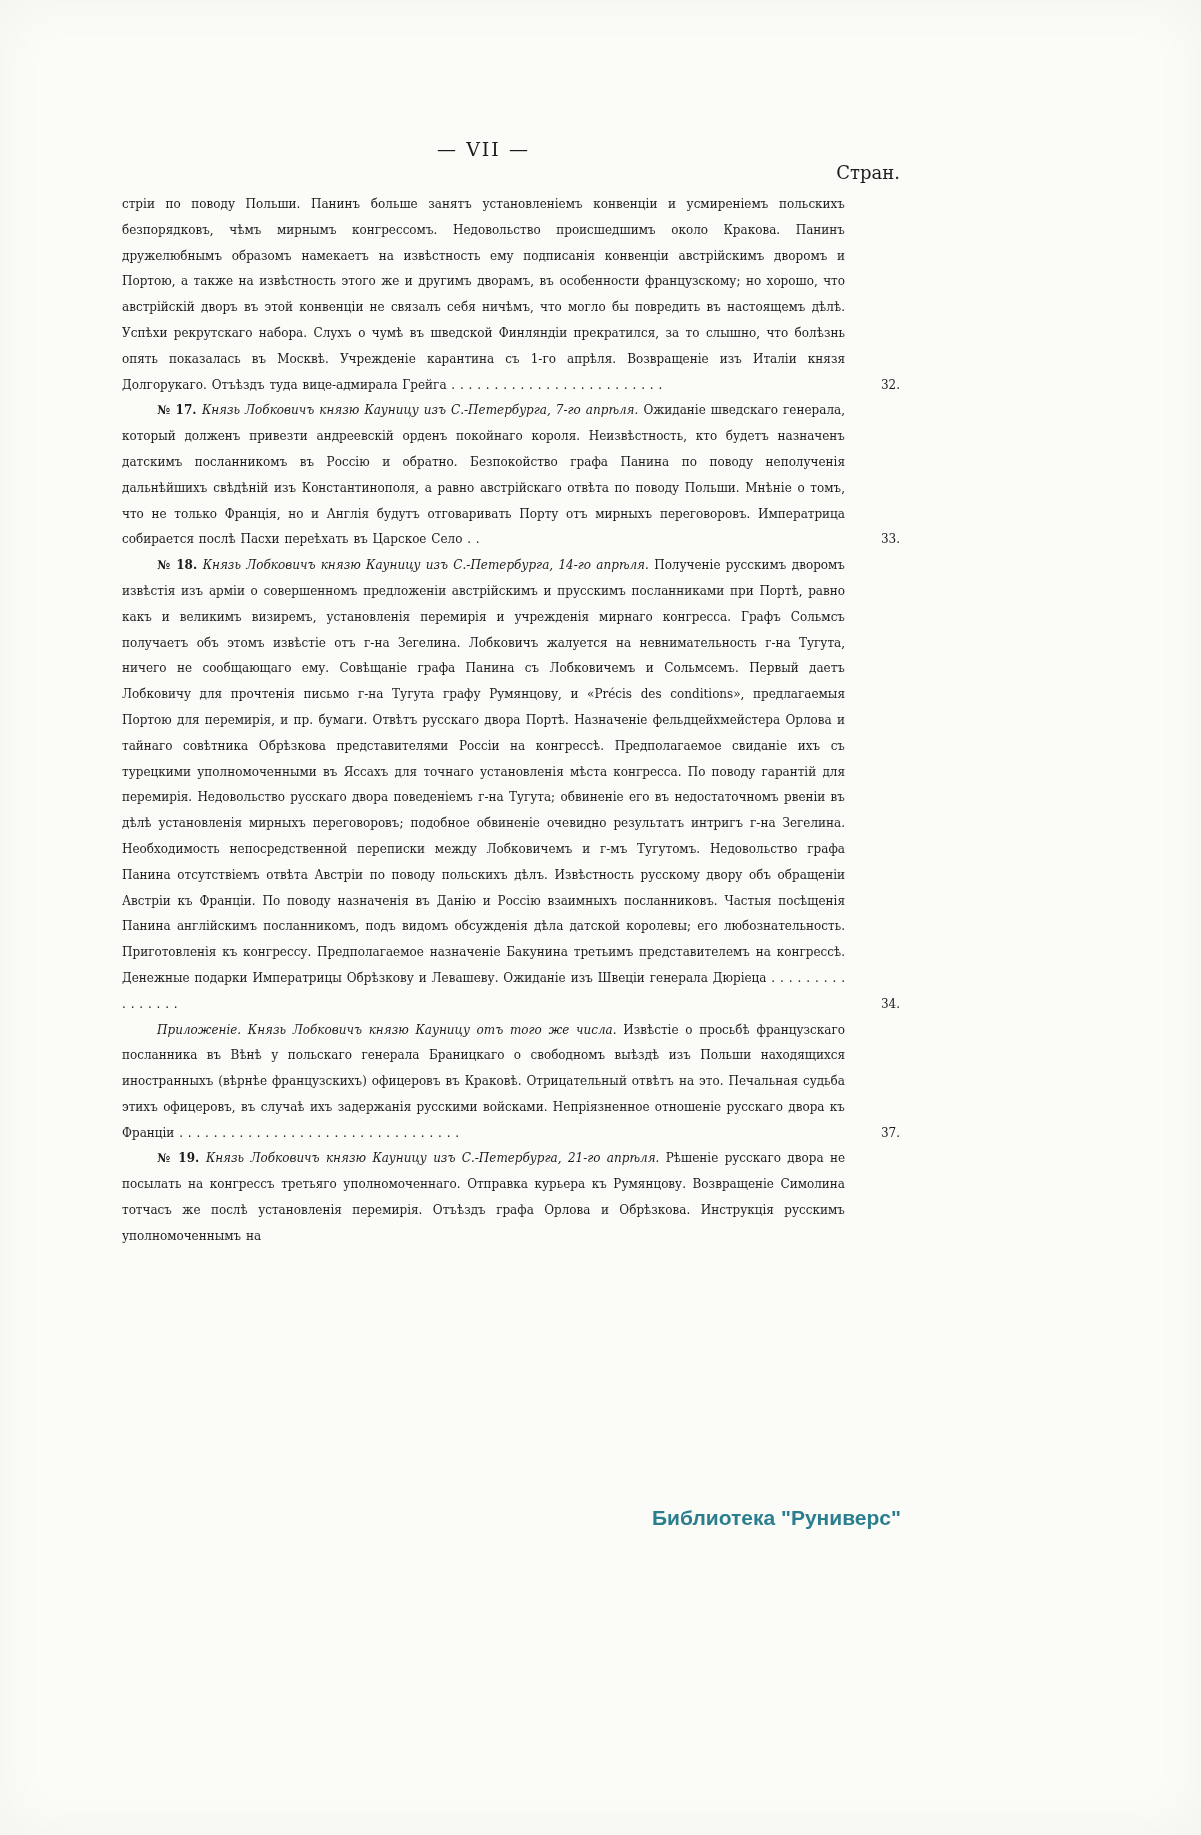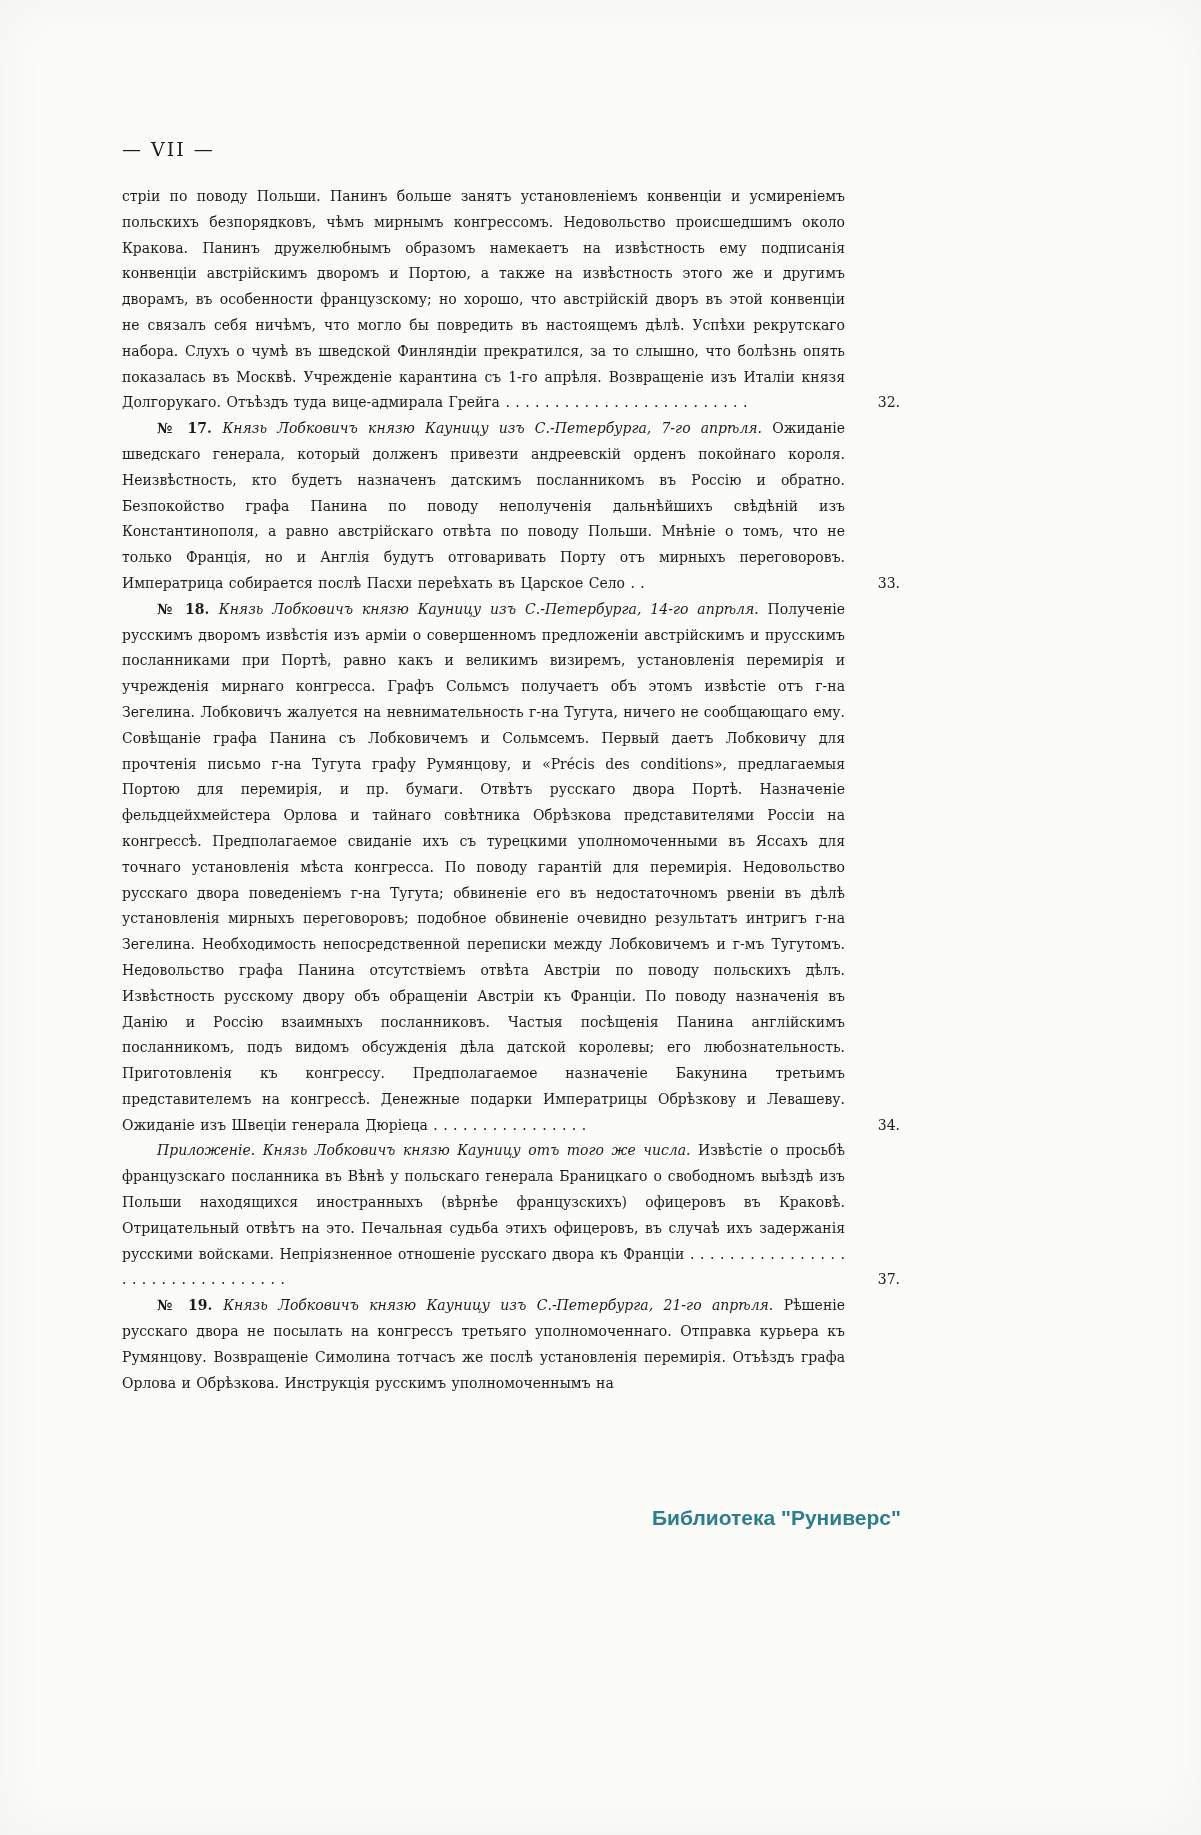--- a/index.html
+++ b/index.html
@@ -13,32 +13,33 @@
     overflow: hidden;
   }
   .page {
     position: absolute; inset: 0;
     box-shadow: inset 0 0 60px rgba(0,0,0,0.035);
   }
   .page-head {
     position: absolute; left: 122px; top: 138px; width: 778px;
   }
   .folio {
+    text-align: center;
     font-size: 19px;
     letter-spacing: 2px;
     padding-right: 55px;
   }
   .col-head {
     text-align: right;
     font-size: 18px;
     margin-top: 2px;
   }
   .entries {
-    position: absolute; left: 122px; top: 184px; width: 778px;
-    font-size: 14px;
+    position: absolute; left: 122px; top: 192px; width: 778px;
+    font-size: 12px;
     line-height: 25.8px;
     text-align: justify;
     word-spacing: 1px;
   }
   .entry {
     margin: 0;
     padding-right: 55px;
     position: relative;
   }
   .entry.indent { text-indent: 35px; }
@@ -56,20 +57,21 @@
     font-size: 21px;
   }
 </style>
 </head>
 <body>
 
 <div class="page">
 
   <div class="page-head">
     <div class="folio">— VII —</div>
+    <div class="col-head">Стран.</div>
   </div>
 
   <div class="entries">
       <p class="entry"><span>стріи по поводу Польши. Панинъ больше занятъ установленіемъ конвенціи и усмиреніемъ польскихъ безпорядковъ, чѣмъ мирнымъ конгрессомъ. Недовольство происшедшимъ около Кракова. Панинъ дружелюбнымъ образомъ намекаетъ на извѣстность ему подписанія конвенціи австрійскимъ дворомъ и Портою, а также на извѣстность этого же и другимъ дворамъ, въ особенности французскому; но хорошо, что австрійскій дворъ въ этой конвенціи не связалъ себя ничѣмъ, что могло бы повредить въ настоящемъ дѣлѣ. Успѣхи рекрутскаго набора. Слухъ о чумѣ въ шведской Финляндіи прекратился, за то слышно, что болѣзнь опять показалась въ Москвѣ. Учрежденіе карантина съ 1-го апрѣля. Возвращеніе изъ Италіи князя Долгорукаго. Отъѣздъ туда вице-адмирала Грейга . . . . . . . . . . . . . . . . . . . . . . . . .</span><span class="pageno">32.</span></p>
       <p class="entry indent"><span class="b">№ 17. </span><span class="i">Князь Лобковичъ князю Кауницу изъ С.-Петербурга, 7-го апрѣля.</span><span> Ожиданіе шведскаго генерала, который долженъ привезти андреевскій орденъ покойнаго короля. Неизвѣстность, кто будетъ назначенъ датскимъ посланникомъ въ Россію и обратно. Безпокойство графа Панина по поводу неполученія дальнѣйшихъ свѣдѣній изъ Константинополя, а равно австрійскаго отвѣта по поводу Польши. Мнѣніе о томъ, что не только Франція, но и Англія будутъ отговаривать Порту отъ мирныхъ переговоровъ. Императрица собирается послѣ Пасхи переѣхать въ Царское Село . .</span><span class="pageno">33.</span></p>
       <p class="entry indent"><span class="b">№ 18. </span><span class="i">Князь Лобковичъ князю Кауницу изъ С.-Петербурга, 14-го апрѣля.</span><span> Полученіе русскимъ дворомъ извѣстія изъ арміи о совершенномъ предложеніи австрійскимъ и прусскимъ посланниками при Портѣ, равно какъ и великимъ визиремъ, установленія перемирія и учрежденія мирнаго конгресса. Графъ Сольмсъ получаетъ объ этомъ извѣстіе отъ г-на Зегелина. Лобковичъ жалуется на невнимательность г-на Тугута, ничего не сообщающаго ему. Совѣщаніе графа Панина съ Лобковичемъ и Сольмсемъ. Первый даетъ Лобковичу для прочтенія письмо г-на Тугута графу Румянцову, и «Précis des conditions», предлагаемыя Портою для перемирія, и пр. бумаги. Отвѣтъ русскаго двора Портѣ. Назначеніе фельдцейхмейстера Орлова и тайнаго совѣтника Обрѣзкова представителями Россіи на конгрессѣ. Предполагаемое свиданіе ихъ съ турецкими уполномоченными въ Яссахъ для точнаго установленія мѣста конгресса. По поводу гарантій для перемирія. Недовольство русскаго двора поведеніемъ г-на Тугута; обвиненіе его въ недостаточномъ рвеніи въ дѣлѣ установленія мирныхъ переговоровъ; подобное обвиненіе очевидно результатъ интригъ г-на Зегелина. Необходимость непосредственной переписки между Лобковичемъ и г-мъ Тугутомъ. Недовольство графа Панина отсутствіемъ отвѣта Австріи по поводу польскихъ дѣлъ. Извѣстность русскому двору объ обращеніи Австріи къ Франціи. По поводу назначенія въ Данію и Россію взаимныхъ посланниковъ. Частыя посѣщенія Панина англійскимъ посланникомъ, подъ видомъ обсужденія дѣла датской королевы; его любознательность. Приготовленія къ конгрессу. Предполагаемое назначеніе Бакунина третьимъ представителемъ на конгрессѣ. Денежные подарки Императрицы Обрѣзкову и Левашеву. Ожиданіе изъ Швеціи генерала Дюріеца . . . . . . . . . . . . . . . .</span><span class="pageno">34.</span></p>
       <p class="entry indent"><span class="i">Приложеніе. Князь Лобковичъ князю Кауницу отъ того же числа.</span><span> Извѣстіе о просьбѣ французскаго посланника въ Вѣнѣ у польскаго генерала Браницкаго о свободномъ выѣздѣ изъ Польши находящихся иностранныхъ (вѣрнѣе французскихъ) офицеровъ въ Краковѣ. Отрицательный отвѣтъ на это. Печальная судьба этихъ офицеровъ, въ случаѣ ихъ задержанія русскими войсками. Непріязненное отношеніе русскаго двора къ Франціи . . . . . . . . . . . . . . . . . . . . . . . . . . . . . . . . .</span><span class="pageno">37.</span></p>
       <p class="entry indent"><span class="b">№ 19. </span><span class="i">Князь Лобковичъ князю Кауницу изъ С.-Петербурга, 21-го апрѣля.</span><span> Рѣшеніе русскаго двора не посылать на конгрессъ третьяго уполномоченнаго. Отправка курьера къ Румянцову. Возвращеніе Симолина тотчасъ же послѣ установленія перемирія. Отъѣздъ графа Орлова и Обрѣзкова. Инструкція русскимъ уполномоченнымъ на</span></p>
     </div>
 

